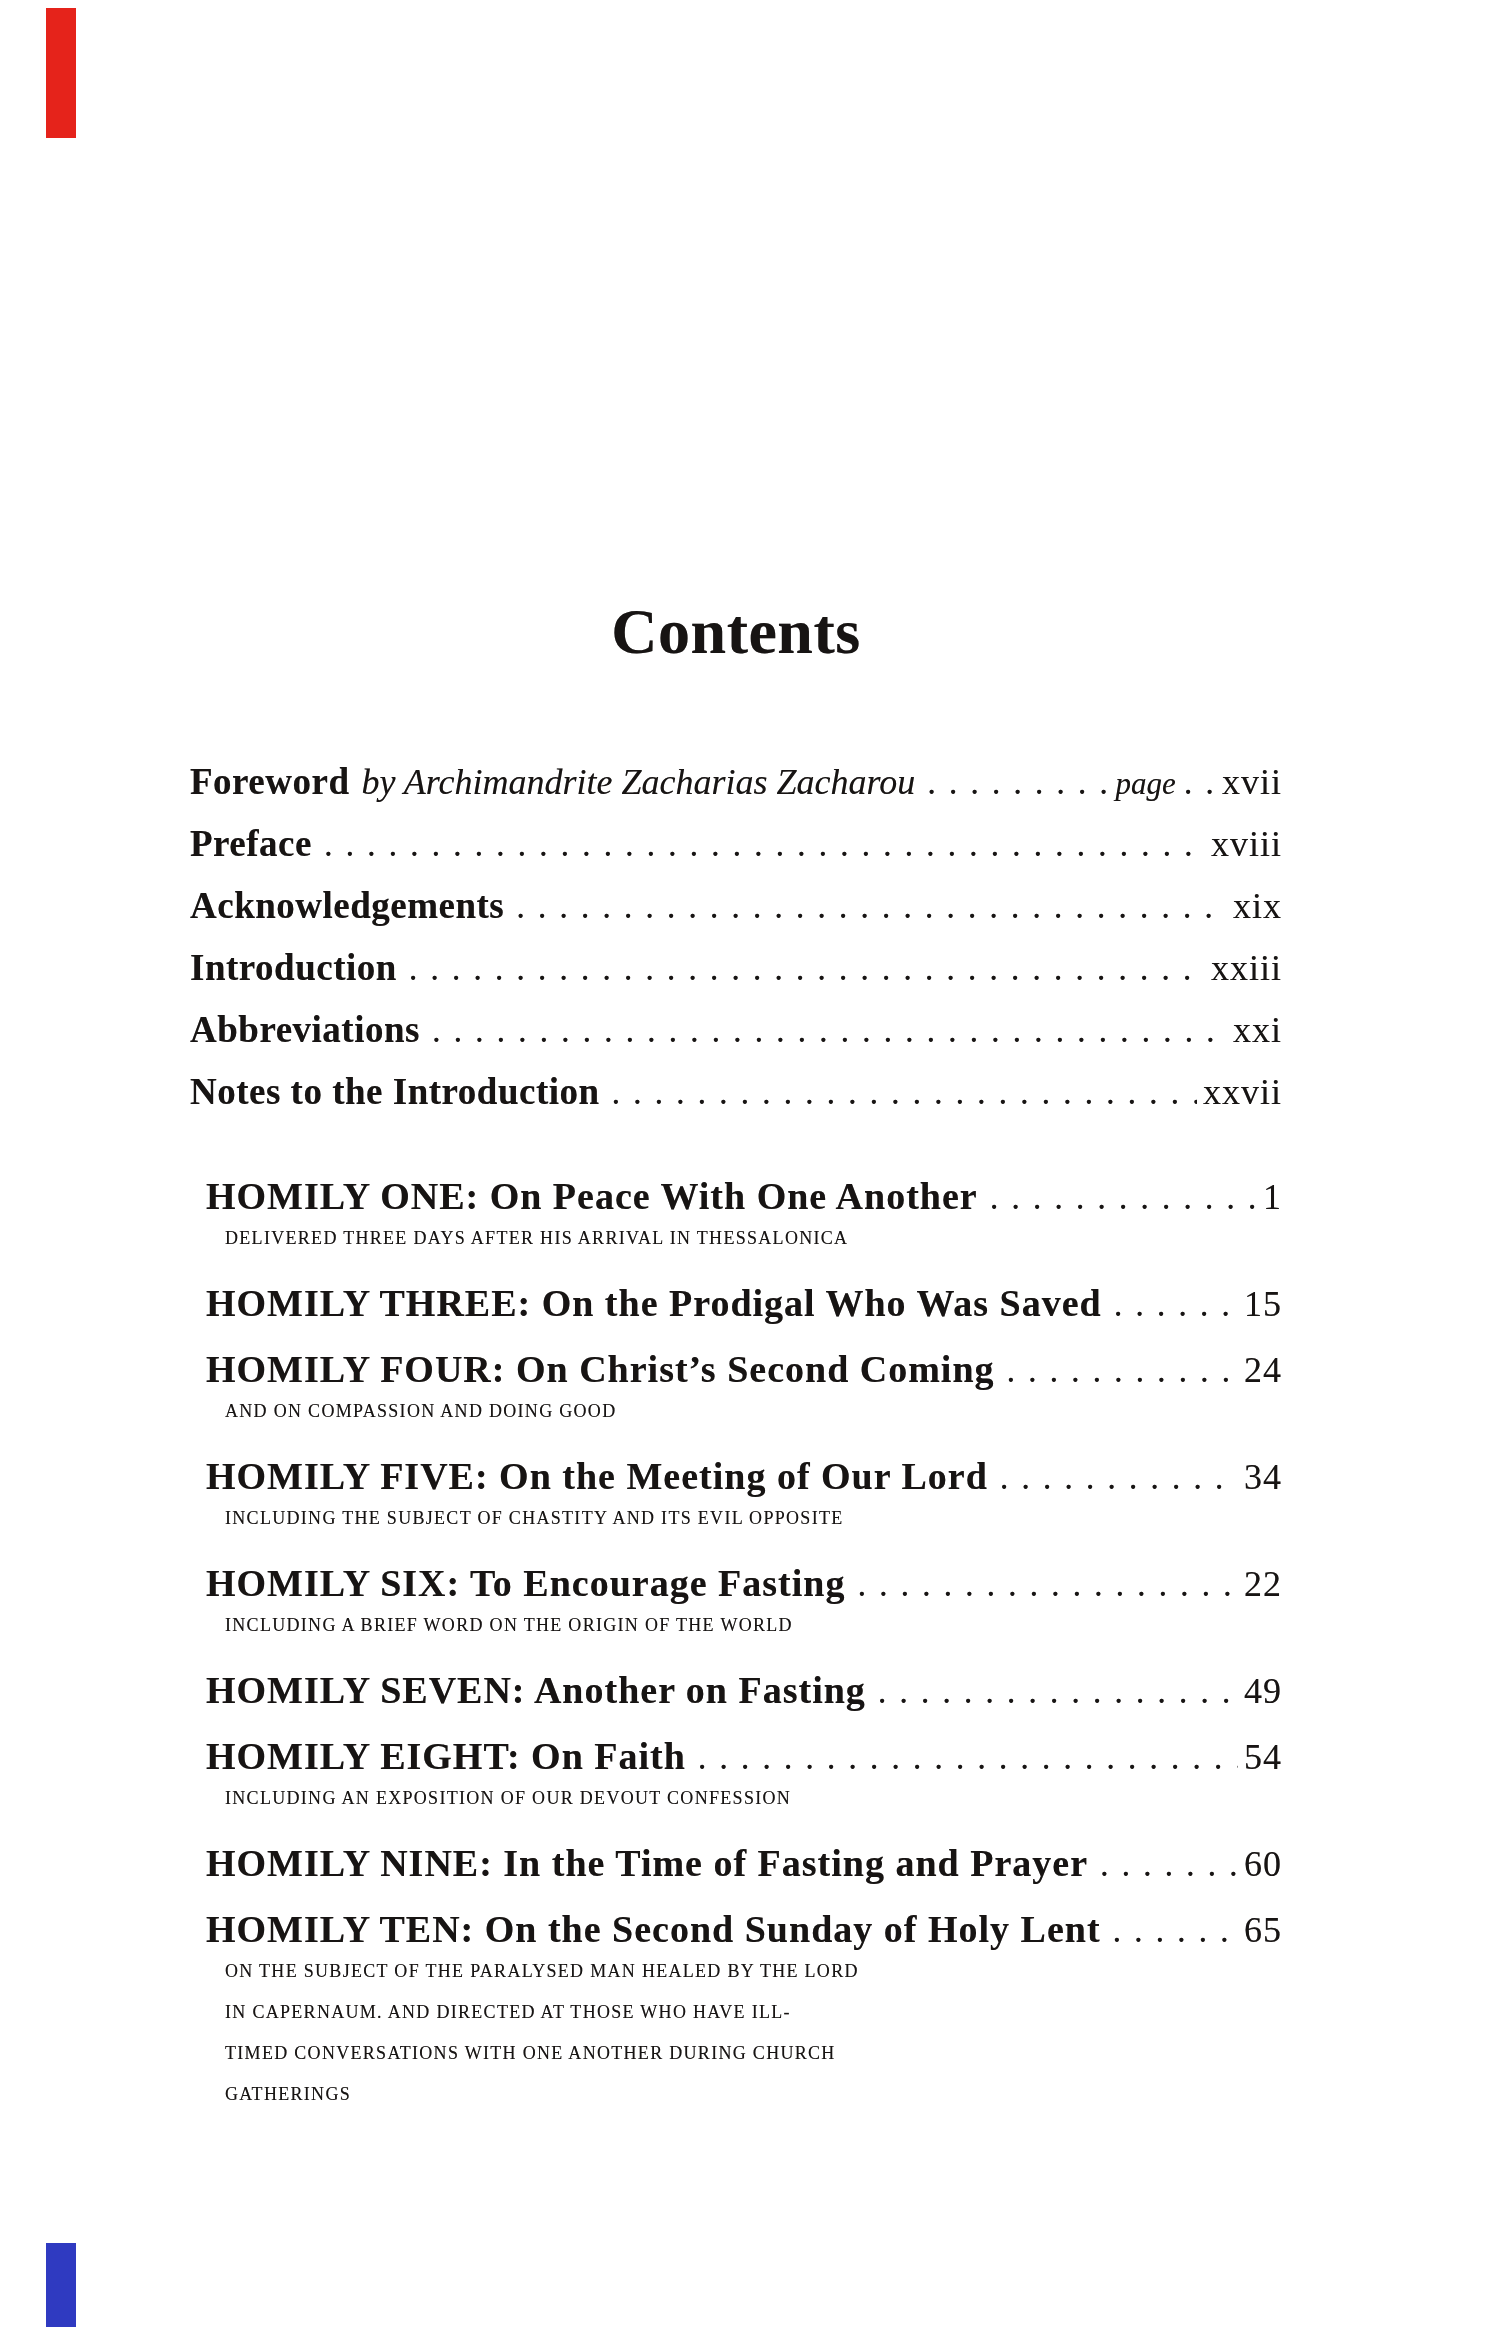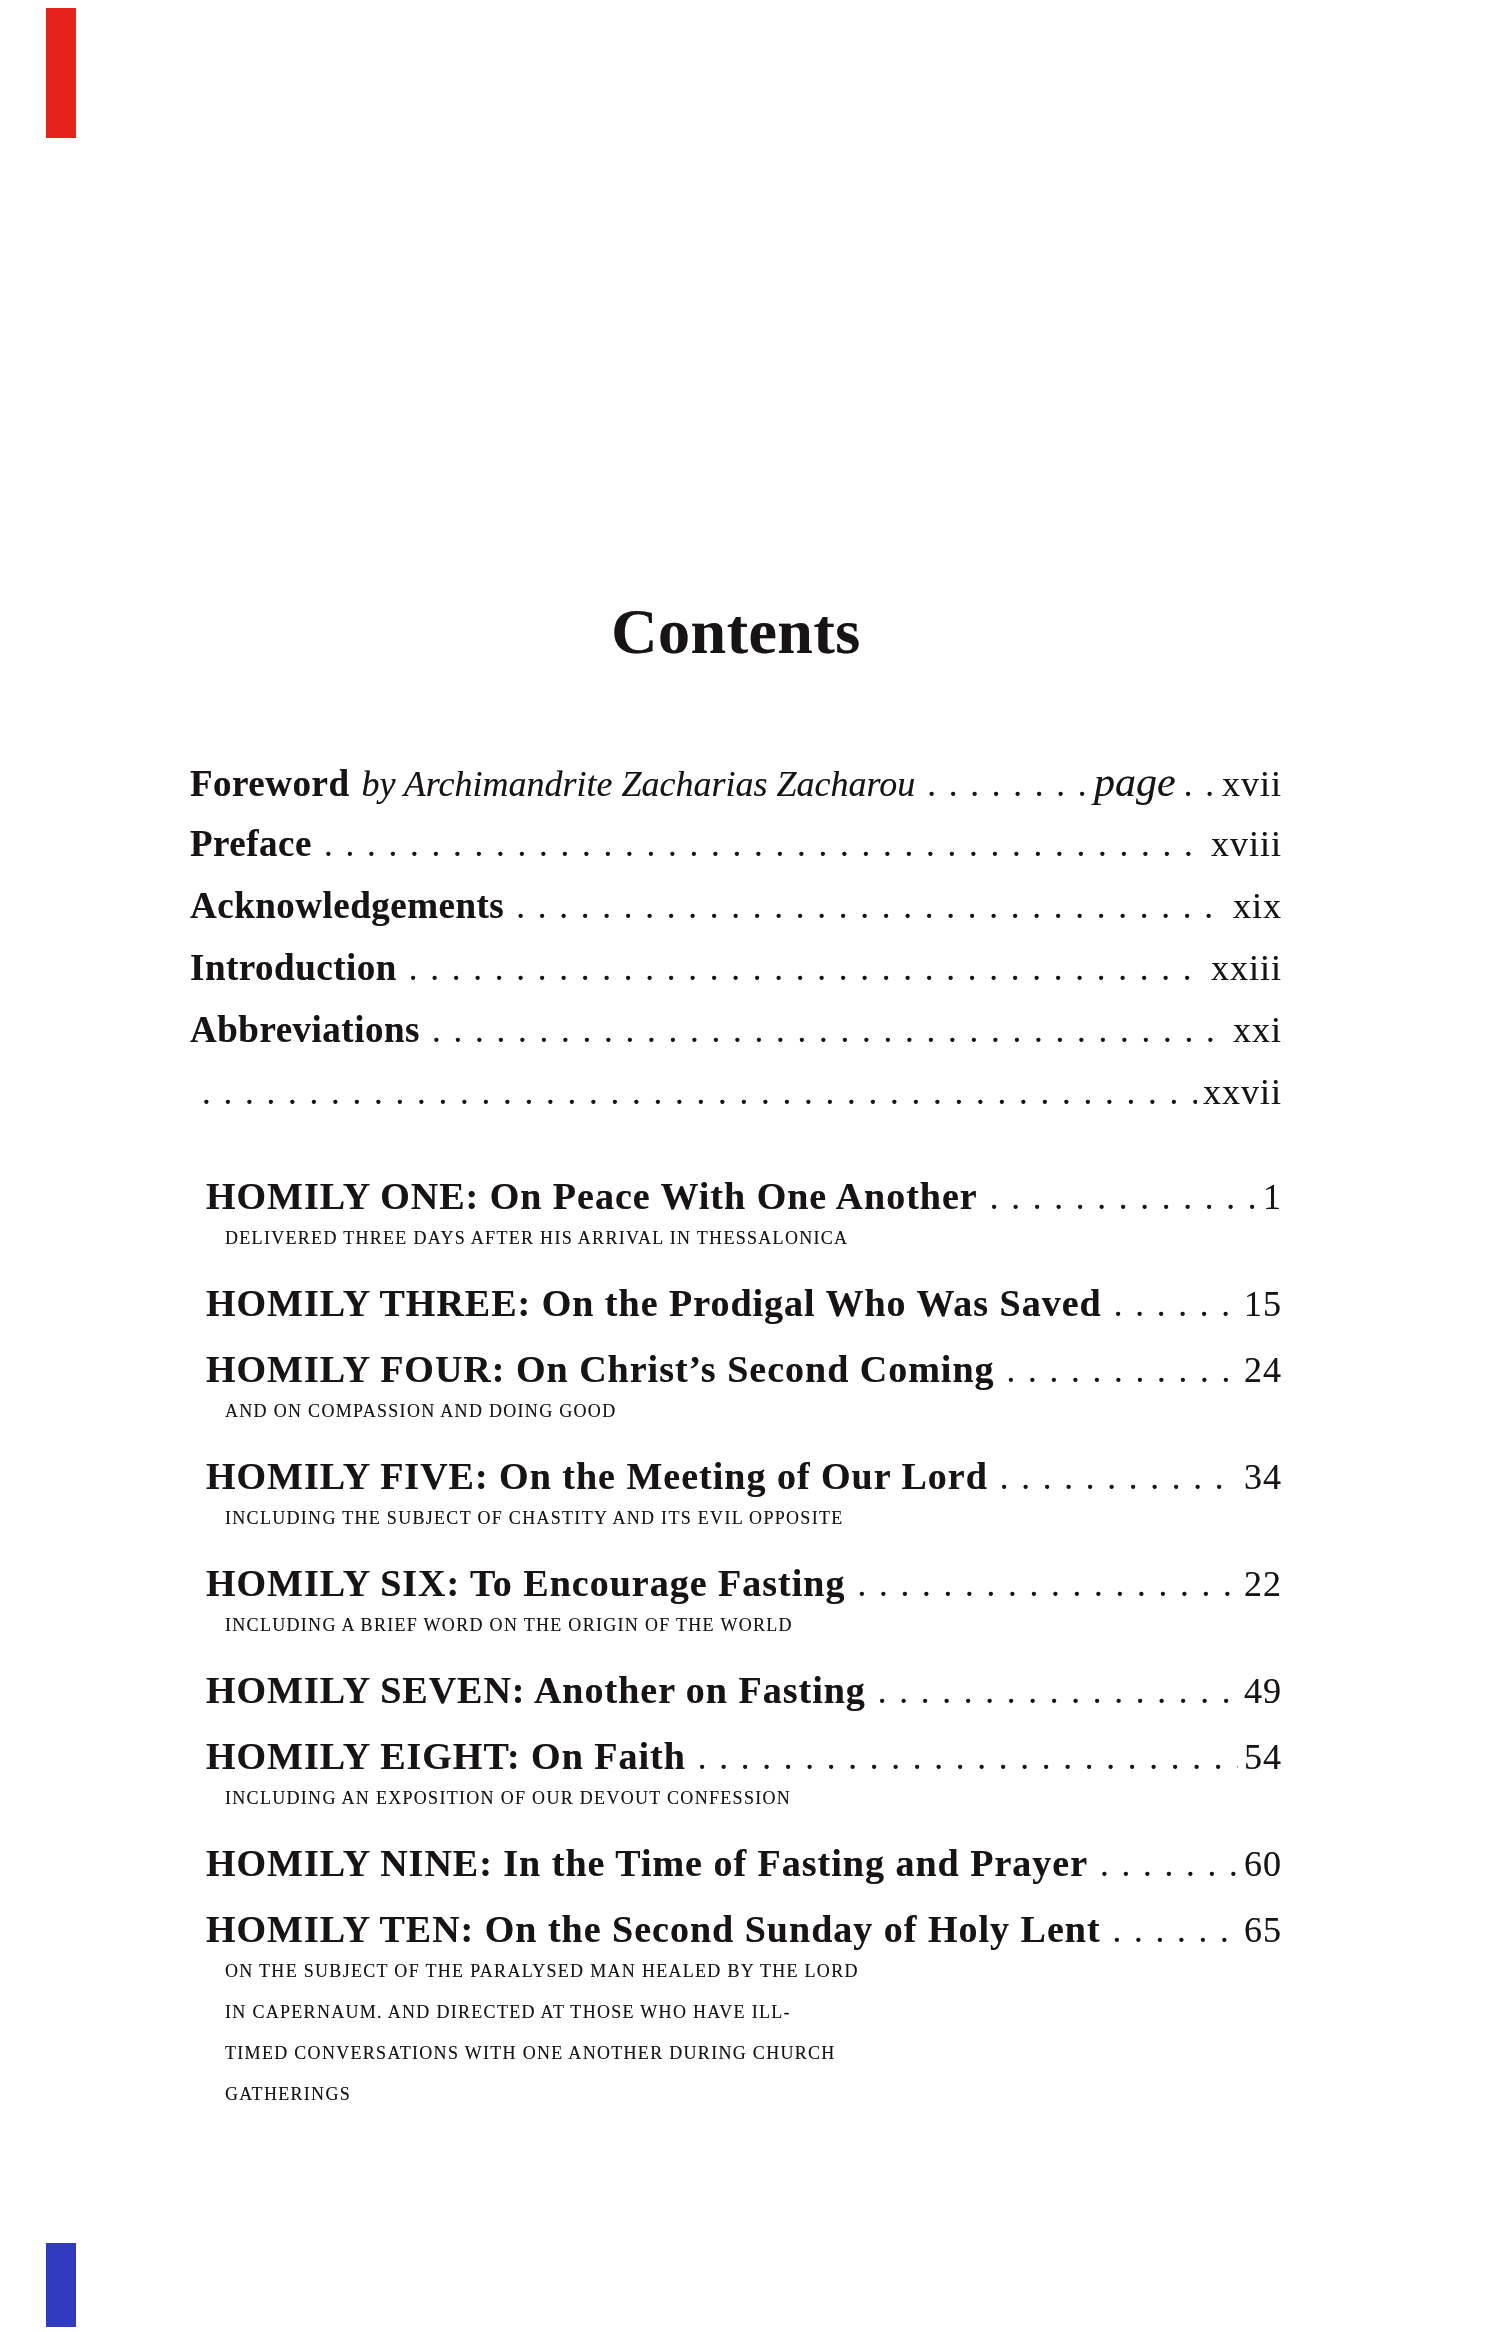--- a/index.html
+++ b/index.html
@@ -55,21 +55,21 @@
     white-space: nowrap;
     min-width: 24px;
     margin: 0 6px 0 12px;
     font-size: 35px;
     font-weight: normal;
     letter-spacing: 2px;
   }
   .leader::after {
     content: ". . . . . . . . . . . . . . . . . . . . . . . . . . . . . . . . . . . . . . . . . . . . . . . . . . . . . . . . . . . . . . . . ";
   }
-  .pageword { font-style: italic; font-weight: normal; font-size: 42px; margin-right: 8px; flex: 0 0 auto; }
+  .pageword { font-style: italic; font-weight: normal; font-size: 31px; margin-right: 8px; flex: 0 0 auto; }
   .predots { font-weight: normal; font-size: 35px; letter-spacing: 2px; margin-right: 6px; flex: 0 0 auto; }
   .pagenum {
     flex: 0 0 auto;
     font-weight: normal;
     font-size: 36px;
     letter-spacing: 1px;
   }
   
   .homilies { margin-top: 53px; }
   .homily { margin-bottom: 24px; }
@@ -130,20 +130,21 @@
           <span class="fm-label">Introduction</span>
           <span class="leader"></span>
           <span class="pagenum">xxiii</span>
         </div>
         <div class="fm-row">
           <span class="fm-label">Abbreviations</span>
           <span class="leader"></span>
           <span class="pagenum">xxi</span>
         </div>
         <div class="fm-row">
+          <span class="fm-label">Notes to the Introduction</span>
           <span class="leader"></span>
           <span class="pagenum">xxvii</span>
         </div>
       </div>
     <div class="homilies" id="homilies">
         <div class="homily">
           <div class="h-row">
             <span class="h-title">HOMILY ONE: On Peace With One Another</span>
             <span class="leader"></span>
             <span class="pagenum">1</span>

